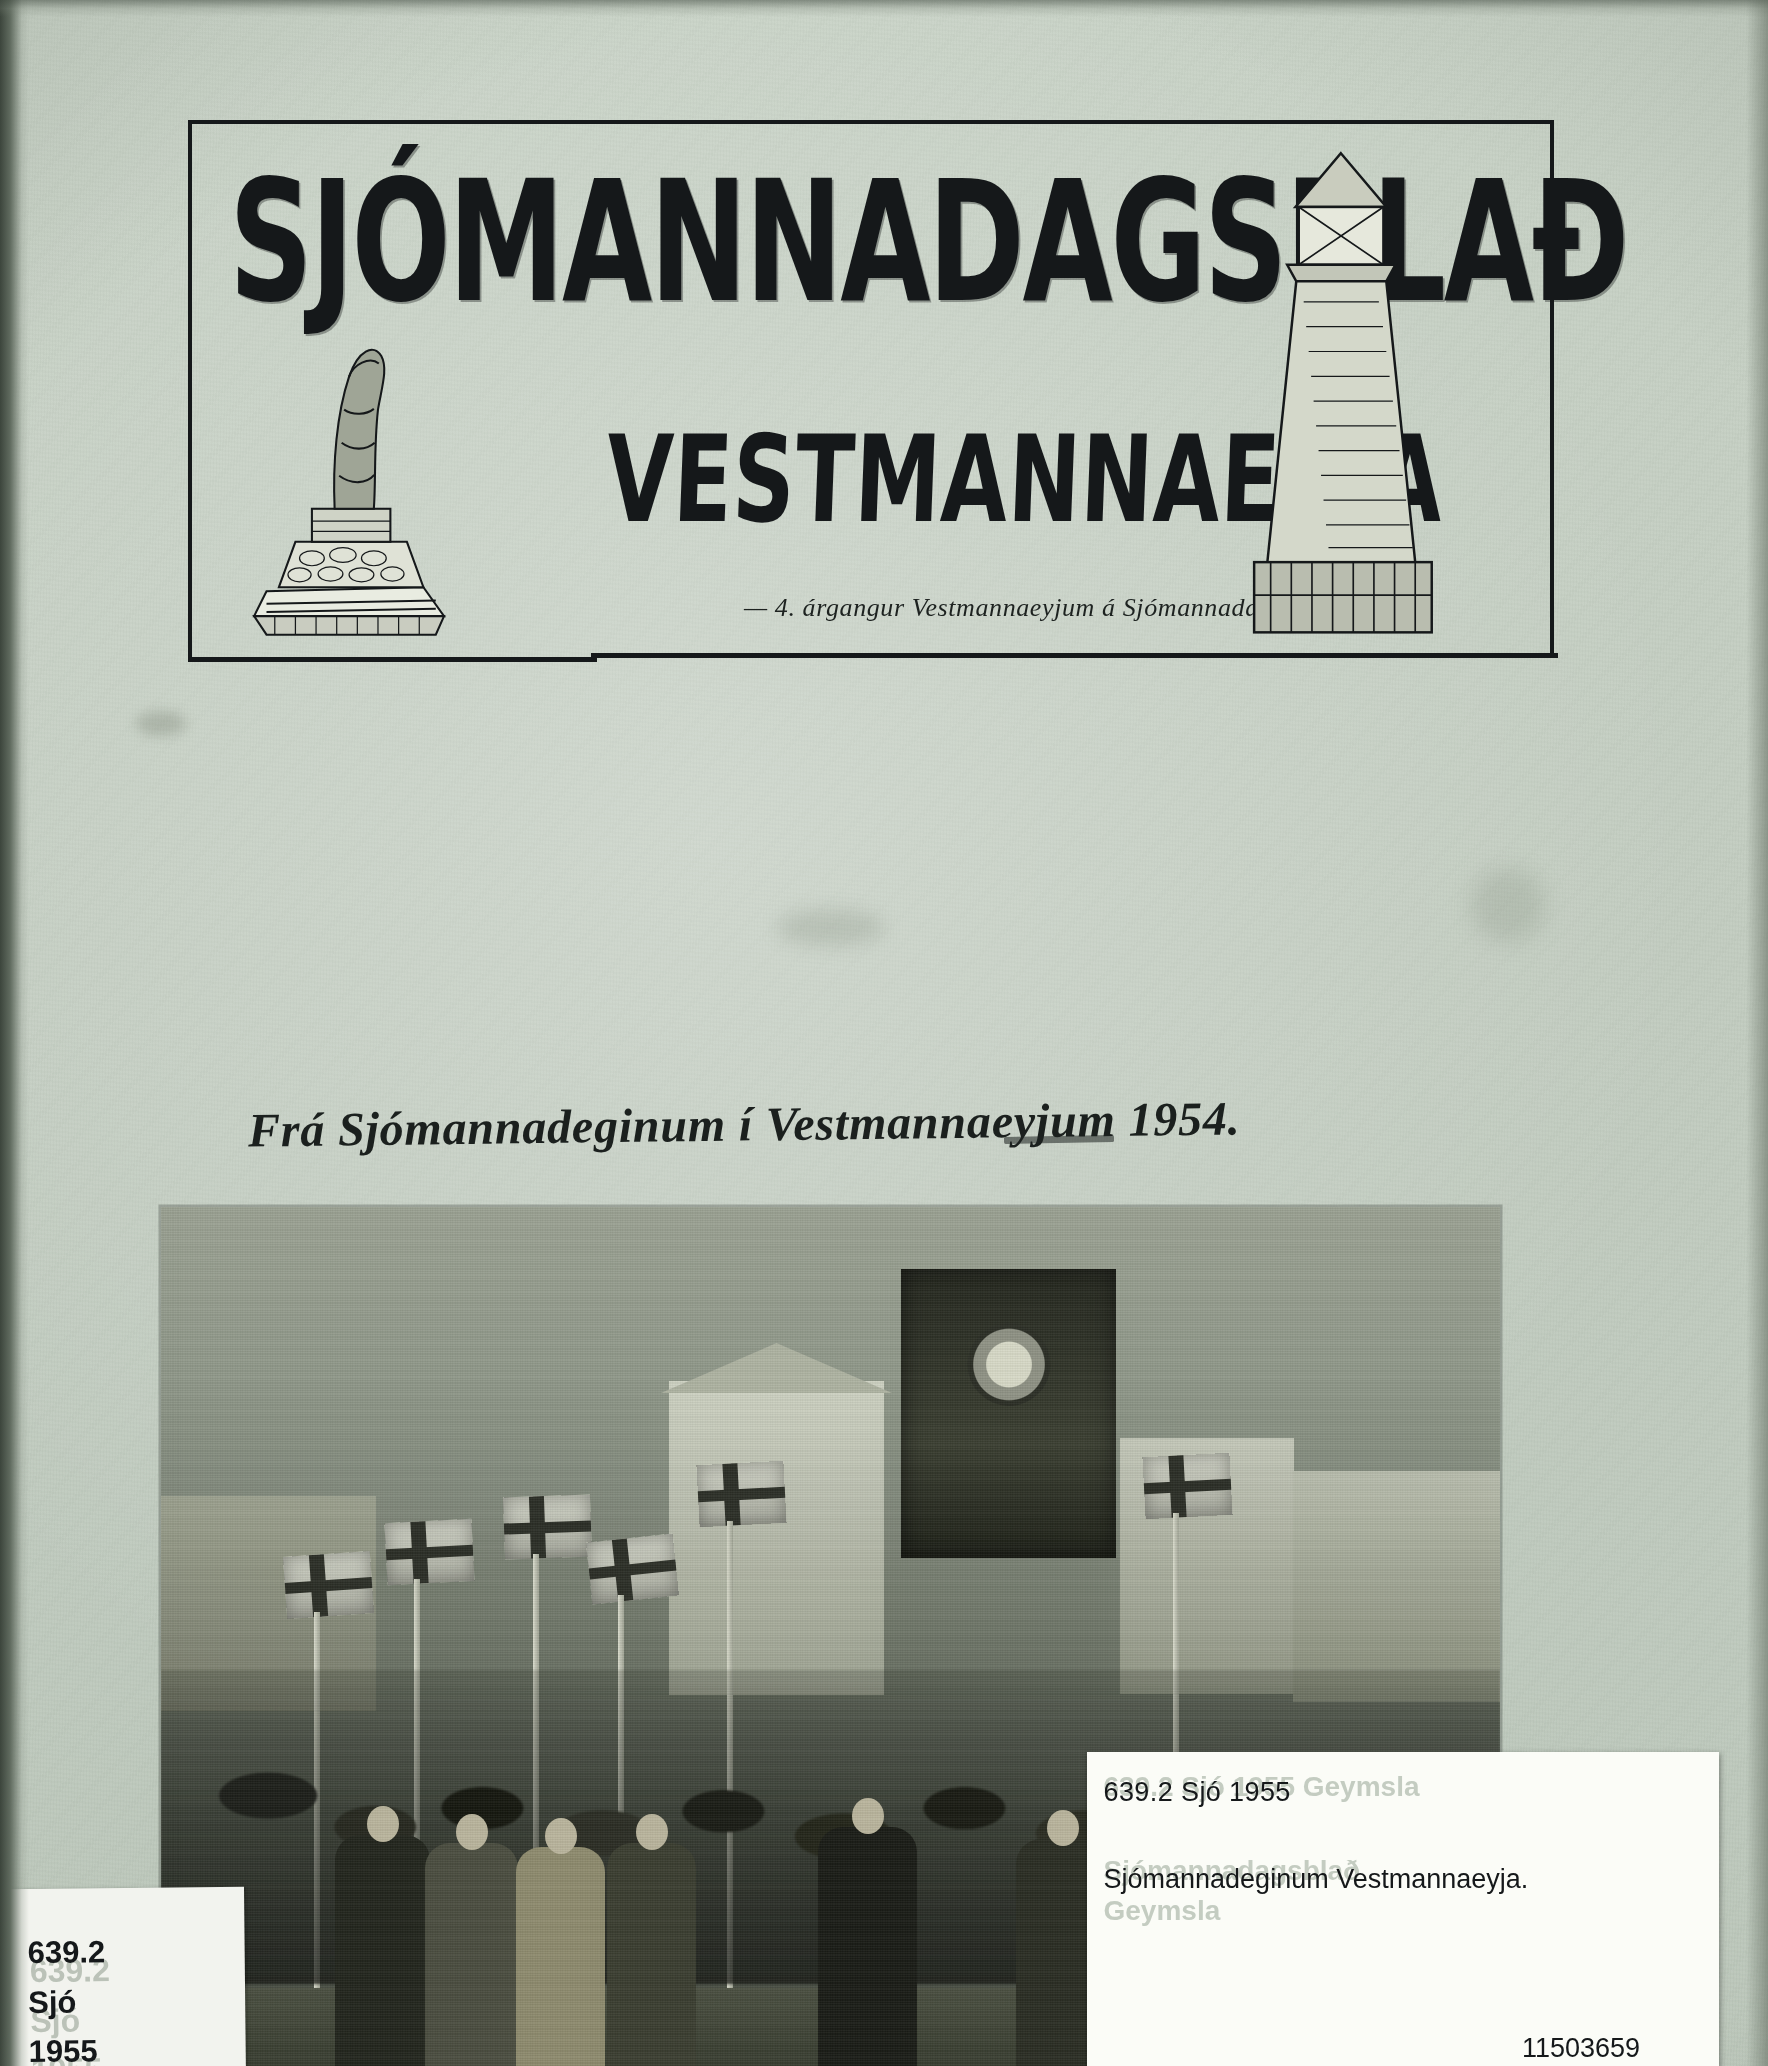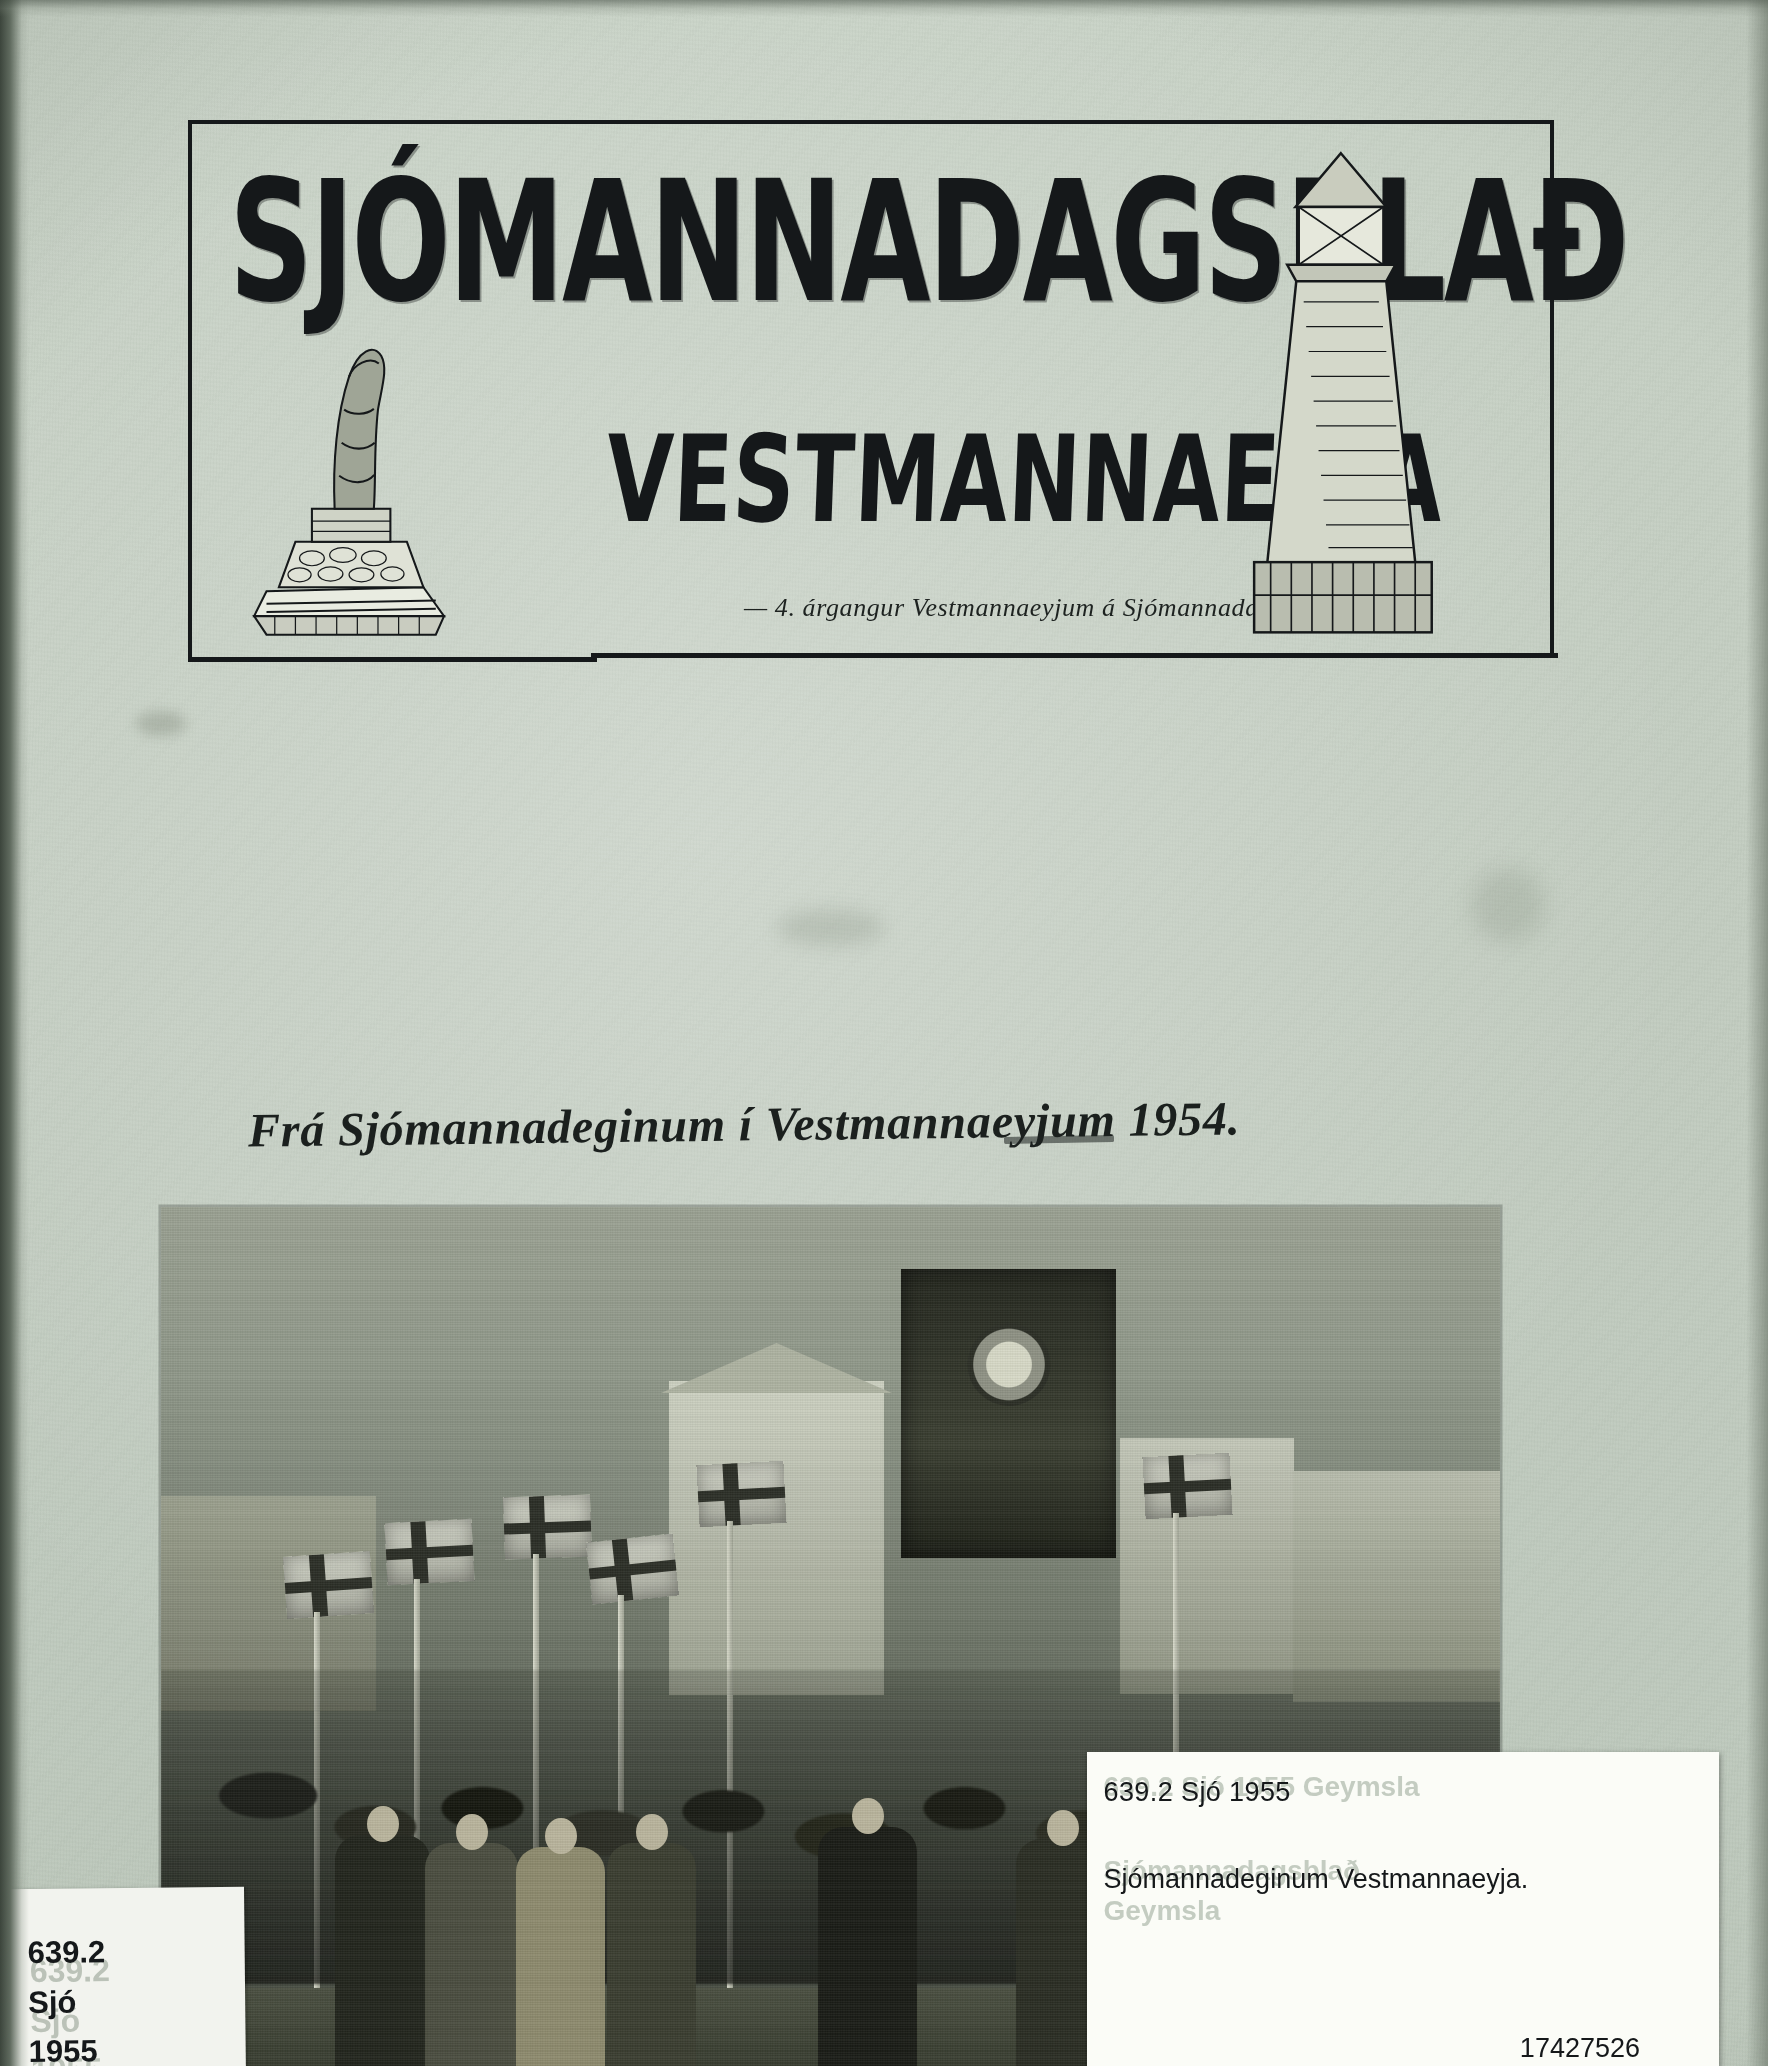--- a/index.html
+++ b/index.html
@@ -550,21 +550,21 @@
 1955</div>
   </div>
 
   <div class="label-big">
     <div class="ghost-row" style="left:16.5px; top:18.6px;">639.2 Sjó 1955   Geymsla</div>
     <div class="ghost-row" style="left:16.5px; top:103px;">Sjómannadagsblað</div>
     <div class="ghost-row" style="left:16.5px; top:143px;">Geymsla</div>
 
     <div class="l-call">639.2 Sjó 1955</div>
     <div class="l-title">Sjómannadeginum Vestmannaeyja.</div>
-    <div class="l-number">17427526</div>
+    <div class="l-number">11503659</div>
 
   </div>
 
   <div class="spot" style="left:136px; top:711px; width:50px; height:25px; background:rgba(90,100,85,0.25); filter:blur(5.8px);"></div>
   <div class="spot" style="left:777px; top:909px; width:107px; height:37px; background:rgba(95,105,90,0.18); filter:blur(9px);"></div>
   <div class="spot" style="left:1471px; top:868px; width:74px; height:74px; background:rgba(95,105,90,0.16); filter:blur(10.7px);"></div>
 
   <div class="edge-left"></div>
   <div class="edge-top"></div>
   <div class="edge-right"></div>

